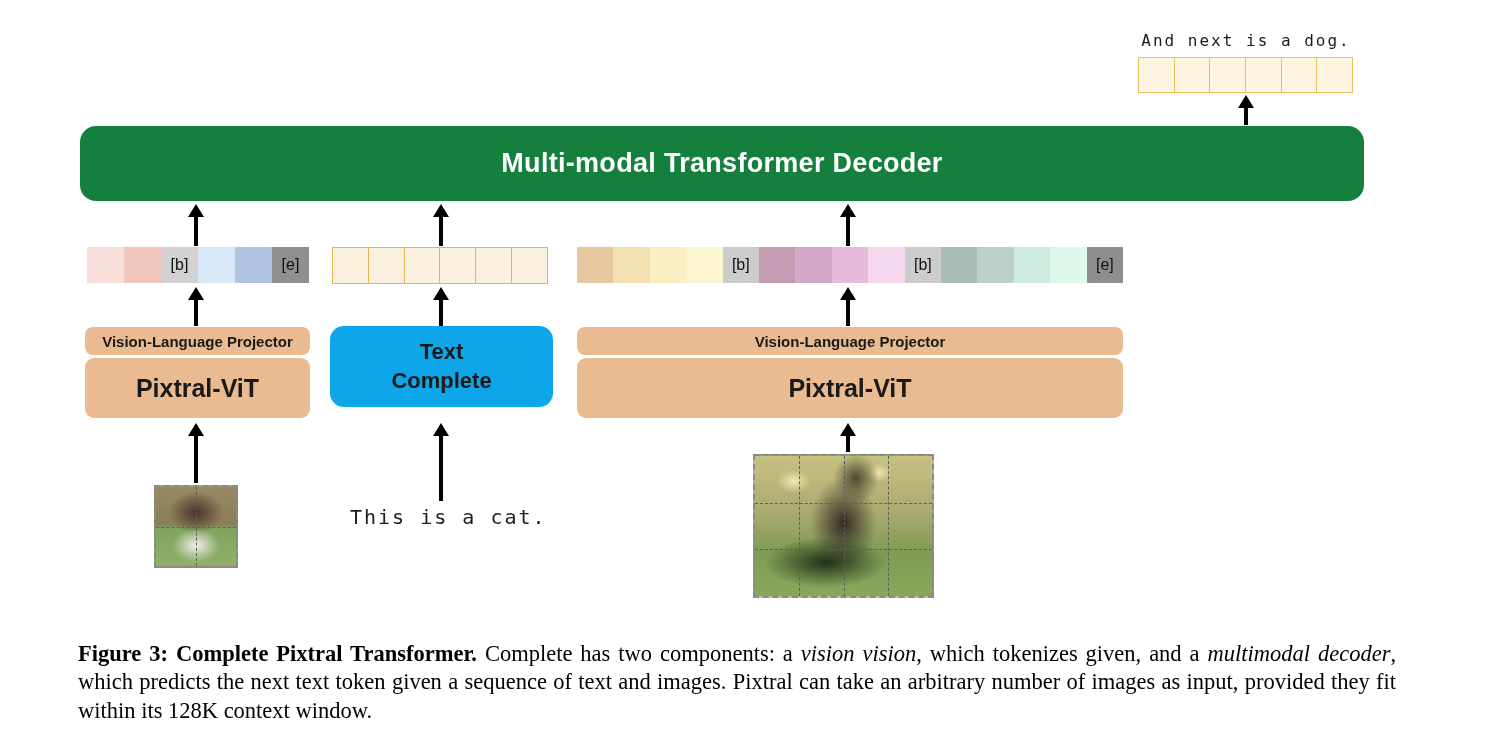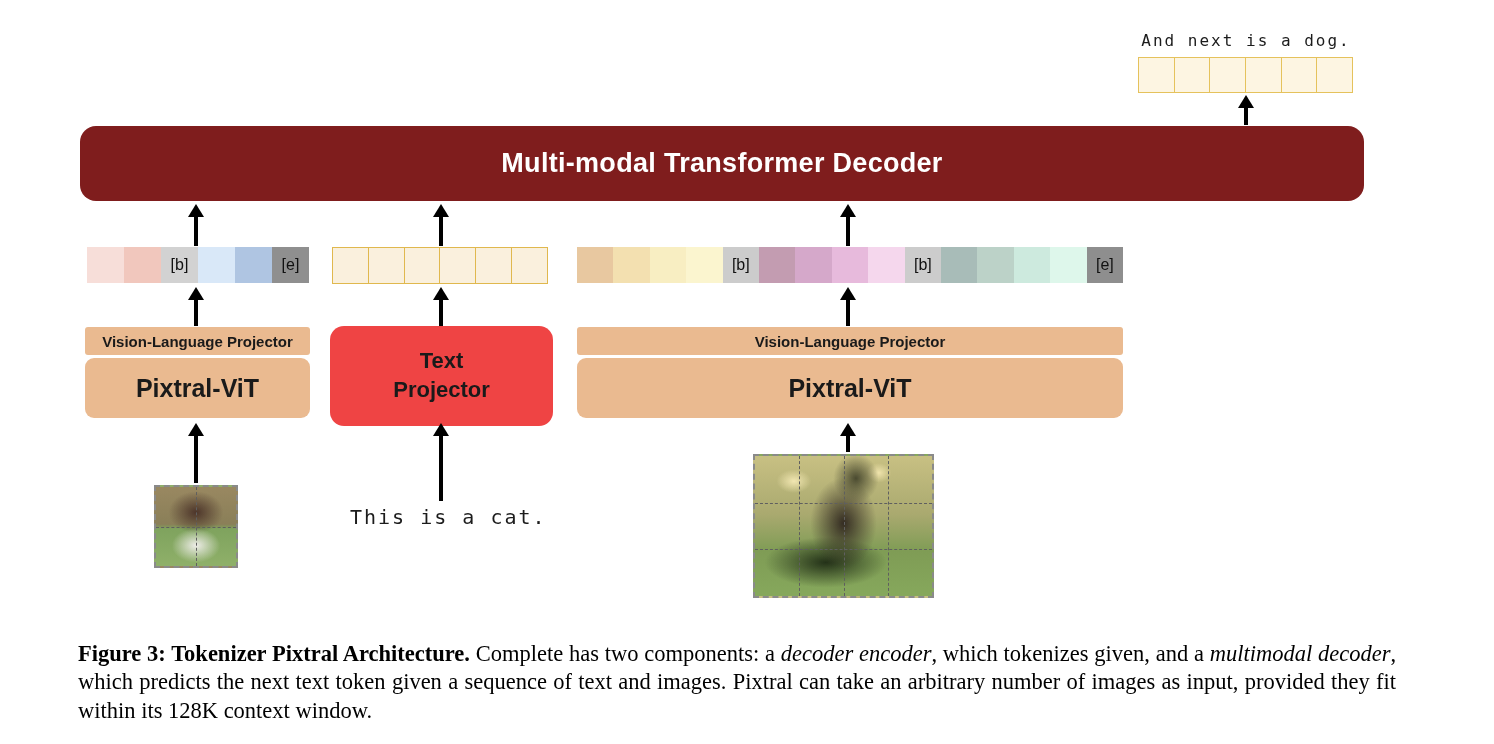--- a/index.html
+++ b/index.html
@@ -18,21 +18,21 @@
   .row{display:flex;}
   .cell{
     flex:1;display:flex;align-items:center;justify-content:center;
     font-size:16px;color:#111111;box-sizing:border-box;
   }
   
   .block{
     display:flex;flex-direction:column;align-items:center;justify-content:center;
     color:#1a1a1a;font-weight:700;box-sizing:border-box;
   }
-  .projector{height:28px;border-radius:3px;font-size:15px;}
+  .projector{height:28px;border-radius:8px;font-size:15px;}
   .vit{height:60px;border-radius:9px;font-size:25px;}
   .tokenizer{border-radius:14px;font-size:22px;line-height:1.3;}
   
   .arrow{width:18px;}
   .arrow .head{
     position:absolute;top:0;left:50%;transform:translateX(-50%);
     width:0;height:0;border-left:8px solid transparent;border-right:8px solid transparent;
     border-bottom:13px solid #000000;
   }
   .arrow .shaft{
@@ -85,21 +85,21 @@
       <div class="cell" style="background: rgb(253, 245, 226); border: 1px solid rgb(229, 194, 92); margin-left: -1px;"></div>
       <div class="cell" style="background: rgb(253, 245, 226); border: 1px solid rgb(229, 194, 92); margin-left: -1px;"></div>
       <div class="cell" style="background: rgb(253, 245, 226); border: 1px solid rgb(229, 194, 92); margin-left: -1px;"></div>
     </div>
 
   <div class="abs arrow" style="left:1237px;top:95px;height:30px;">
     <span class="head"></span>
     <span class="shaft"></span>
   </div>
 
-  <div class="abs decoder" style="background: #7f1d1d;">
+  <div class="abs decoder" style="background: #15803d;">
     <span>Multi-modal Transformer Decoder</span>
   </div>
 
   <div class="abs arrow" style="left:187px;top:204px;height:42px;">
       <span class="head"></span>
       <span class="shaft"></span>
     </div>
   <div class="abs arrow" style="left:432px;top:204px;height:42px;">
       <span class="head"></span>
       <span class="shaft"></span>
@@ -156,23 +156,23 @@
       <span class="shaft"></span>
     </div>
 
   <div class="abs block projector" style="left: 85px; top: 327px; width: 225px; background: rgb(234, 186, 144);">
     <span>Vision-Language Projector</span>
   </div>
   <div class="abs block vit" style="left: 85px; top: 358px; width: 225px; background: rgb(234, 186, 144);">
     <span>Pixtral-ViT</span>
   </div>
 
-  <div class="abs block tokenizer" style="left: 330px; top: 326px; width: 223px; height: 100px; background: #ef4444;">
+  <div class="abs block tokenizer" style="left: 330px; top: 326px; width: 223px; height: 81px; background: #0ea5e9;">
     <span>Text</span>
-    <span>Projector</span>
+    <span>Complete</span>
   </div>
 
   <div class="abs block projector" style="left: 577px; top: 327px; width: 546px; background: rgb(234, 186, 144);">
     <span>Vision-Language Projector</span>
   </div>
   <div class="abs block vit" style="left: 577px; top: 358px; width: 546px; background: rgb(234, 186, 144);">
     <span>Pixtral-ViT</span>
   </div>
 
   <div class="abs arrow" style="left:187px;top:423px;height:60px;">
@@ -196,16 +196,16 @@
   <div class="abs mono" style="left:350px;top:505px;width:180px;font-size:20px;">This is a cat.</div>
 
   <div class="abs photo dog-photo">
     <span class="vline" style="left:25%;"></span>
     <span class="vline" style="left:50%;"></span>
     <span class="vline" style="left:75%;"></span>
     <span class="hline" style="top:33.3%;"></span>
     <span class="hline" style="top:66.6%;"></span>
   </div>
 
-  <p class="abs caption"><b>Figure 3: Tokenizer Pixtral Architecture.</b>
-    <span>Complete has two components: a </span><i>decoder encoder</i><span>, which tokenizes given, and a </span><i>multimodal decoder</i><span>, which predicts the next text token given a sequence of text and images. Pixtral can take an arbitrary number of images as input, provided they fit within its 128K context window.</span></p>
+  <p class="abs caption"><b>Figure 3: Complete Pixtral Transformer.</b>
+    <span>Complete has two components: a </span><i>vision vision</i><span>, which tokenizes given, and a </span><i>multimodal decoder</i><span>, which predicts the next text token given a sequence of text and images. Pixtral can take an arbitrary number of images as input, provided they fit within its 128K context window.</span></p>
 
 </div>
 
 </body></html>

